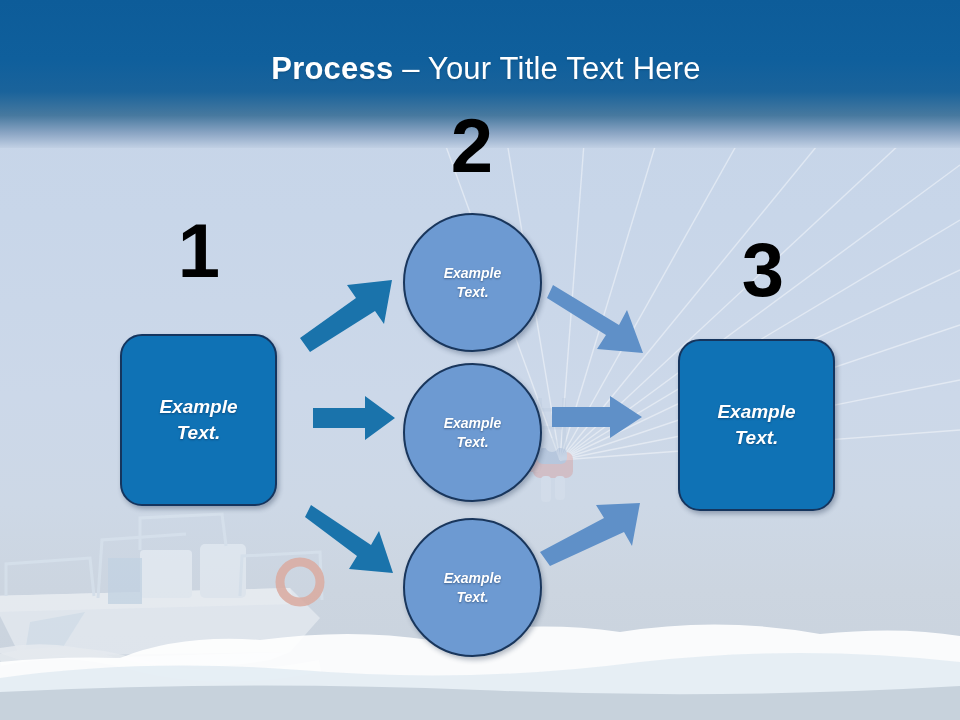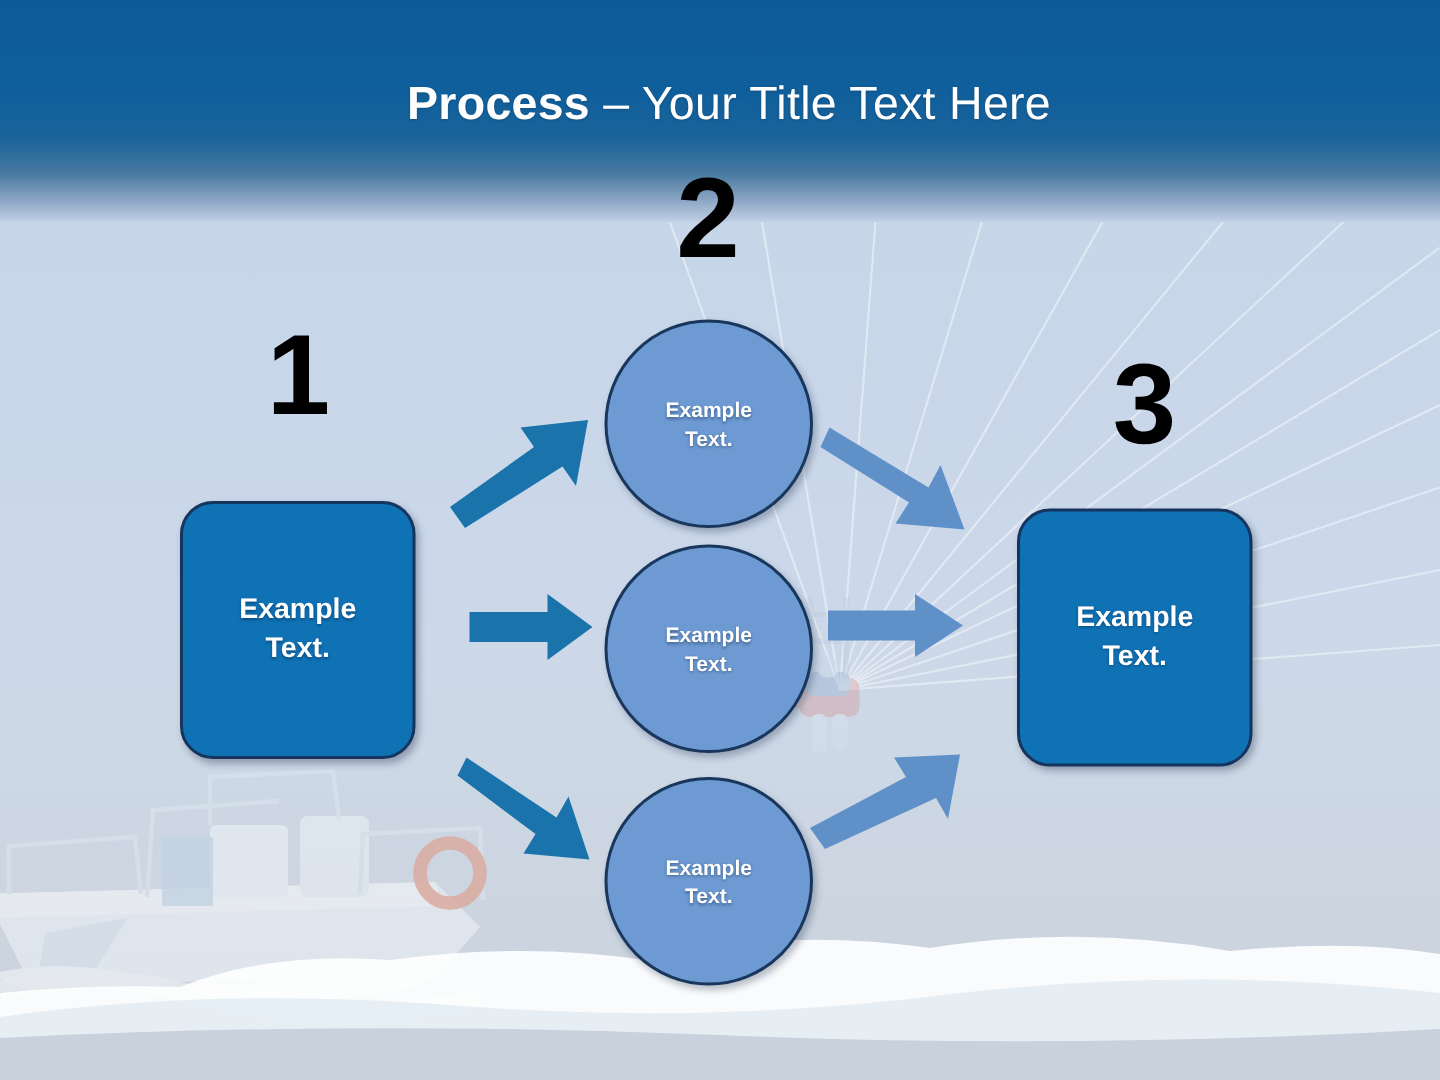--- a/index.html
+++ b/index.html
@@ -83,20 +83,21 @@
   .circle-node {
     position:absolute;
     background:#6d9ad2;
     border:2.5px solid #19365c;
     border-radius:50%;
     box-shadow:2px 3px 5px rgba(20,40,70,.3);
     display:flex; align-items:center; justify-content:center;
   }
   .node-label {
     color:#ffffff;
+    font-style:italic;
     font-weight:bold;
     text-align:center;
     line-height:1.35;
     text-shadow:0 1px 2px rgba(10,30,60,.45);
     white-space:pre-line;
   }
   .rect-node .node-label { font-size:19px; }
   .circle-node .node-label { font-size:14px; }
 
   #rectLeft  { left:120px; top:334px; width:157px; height:172px; }

